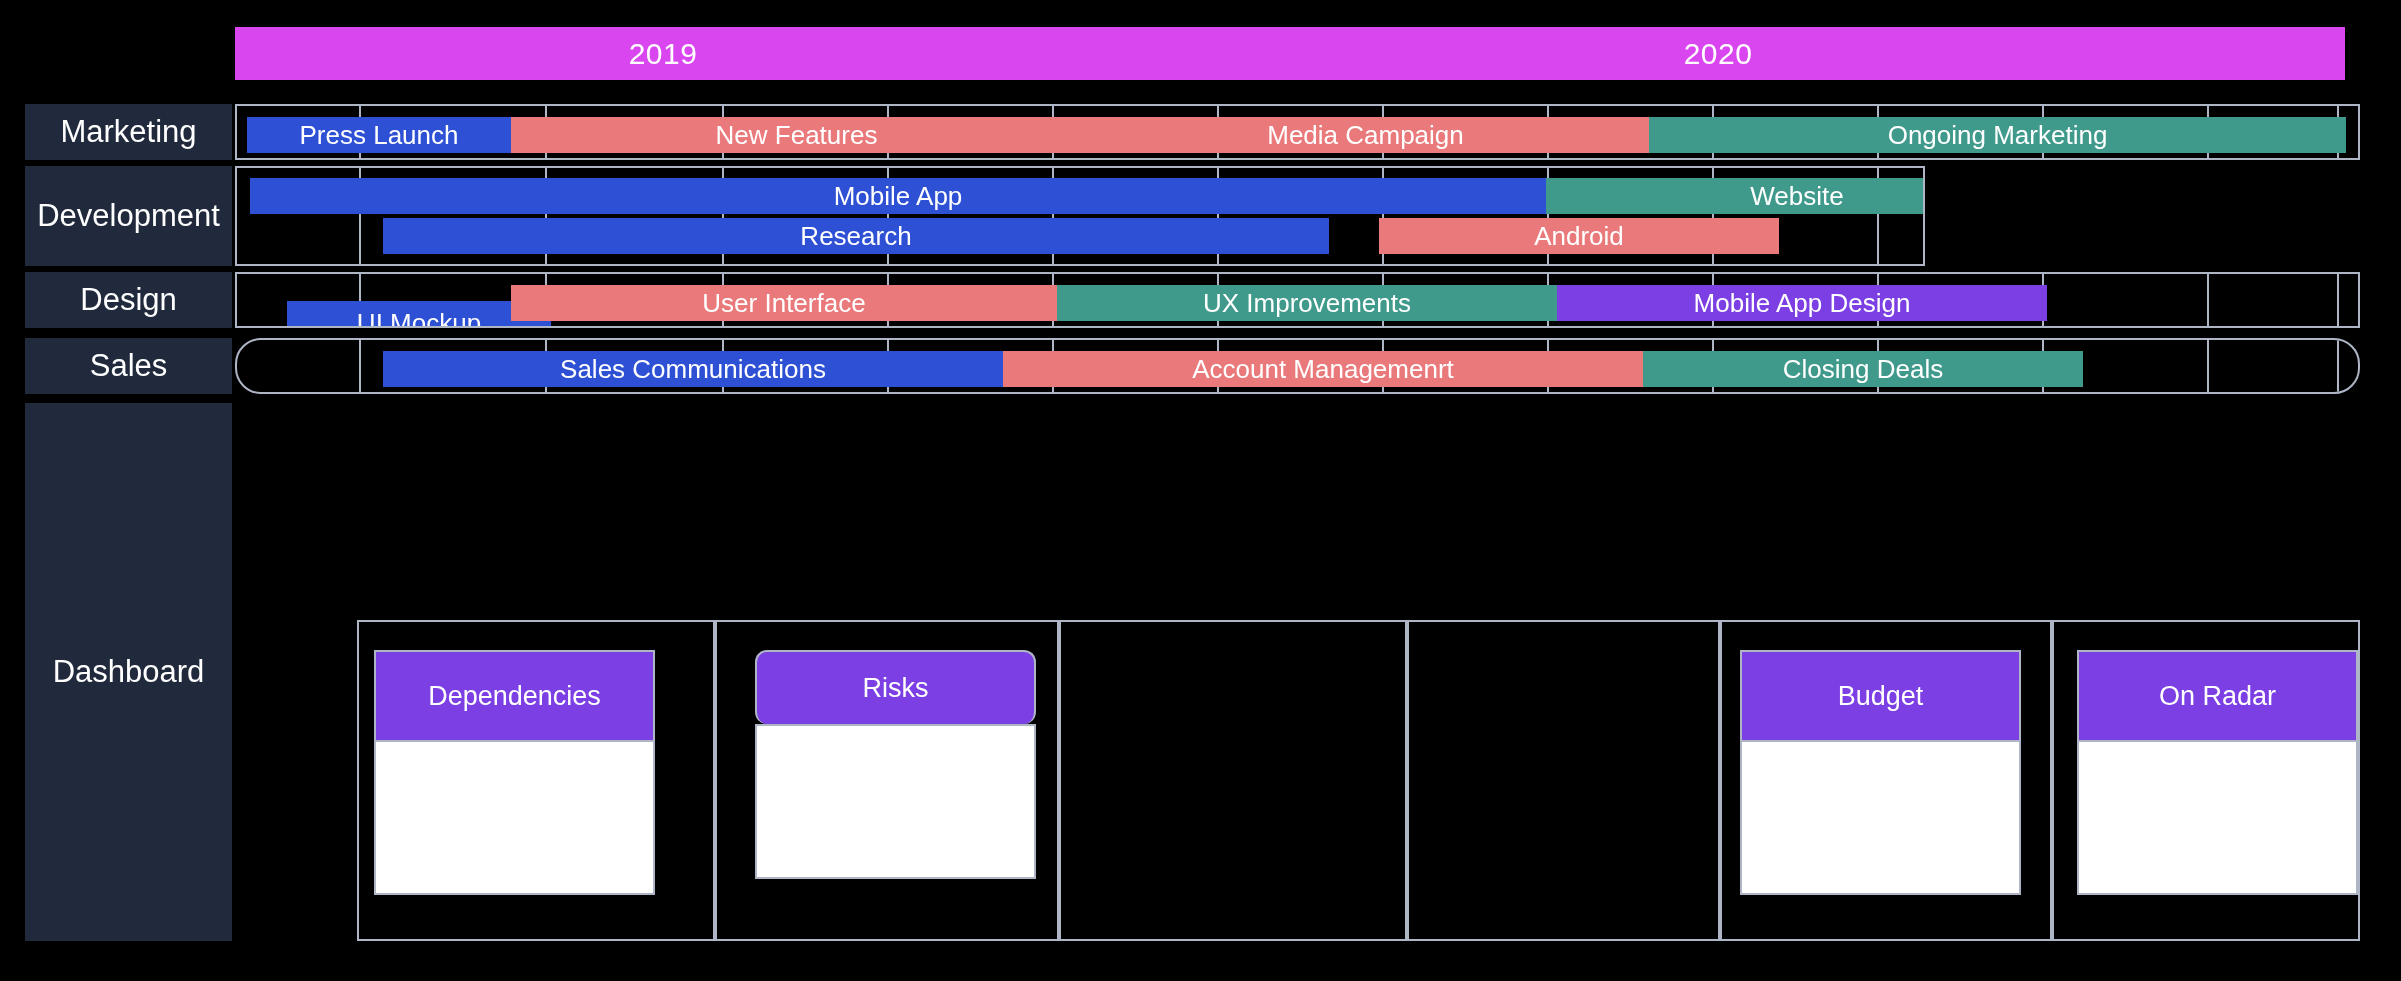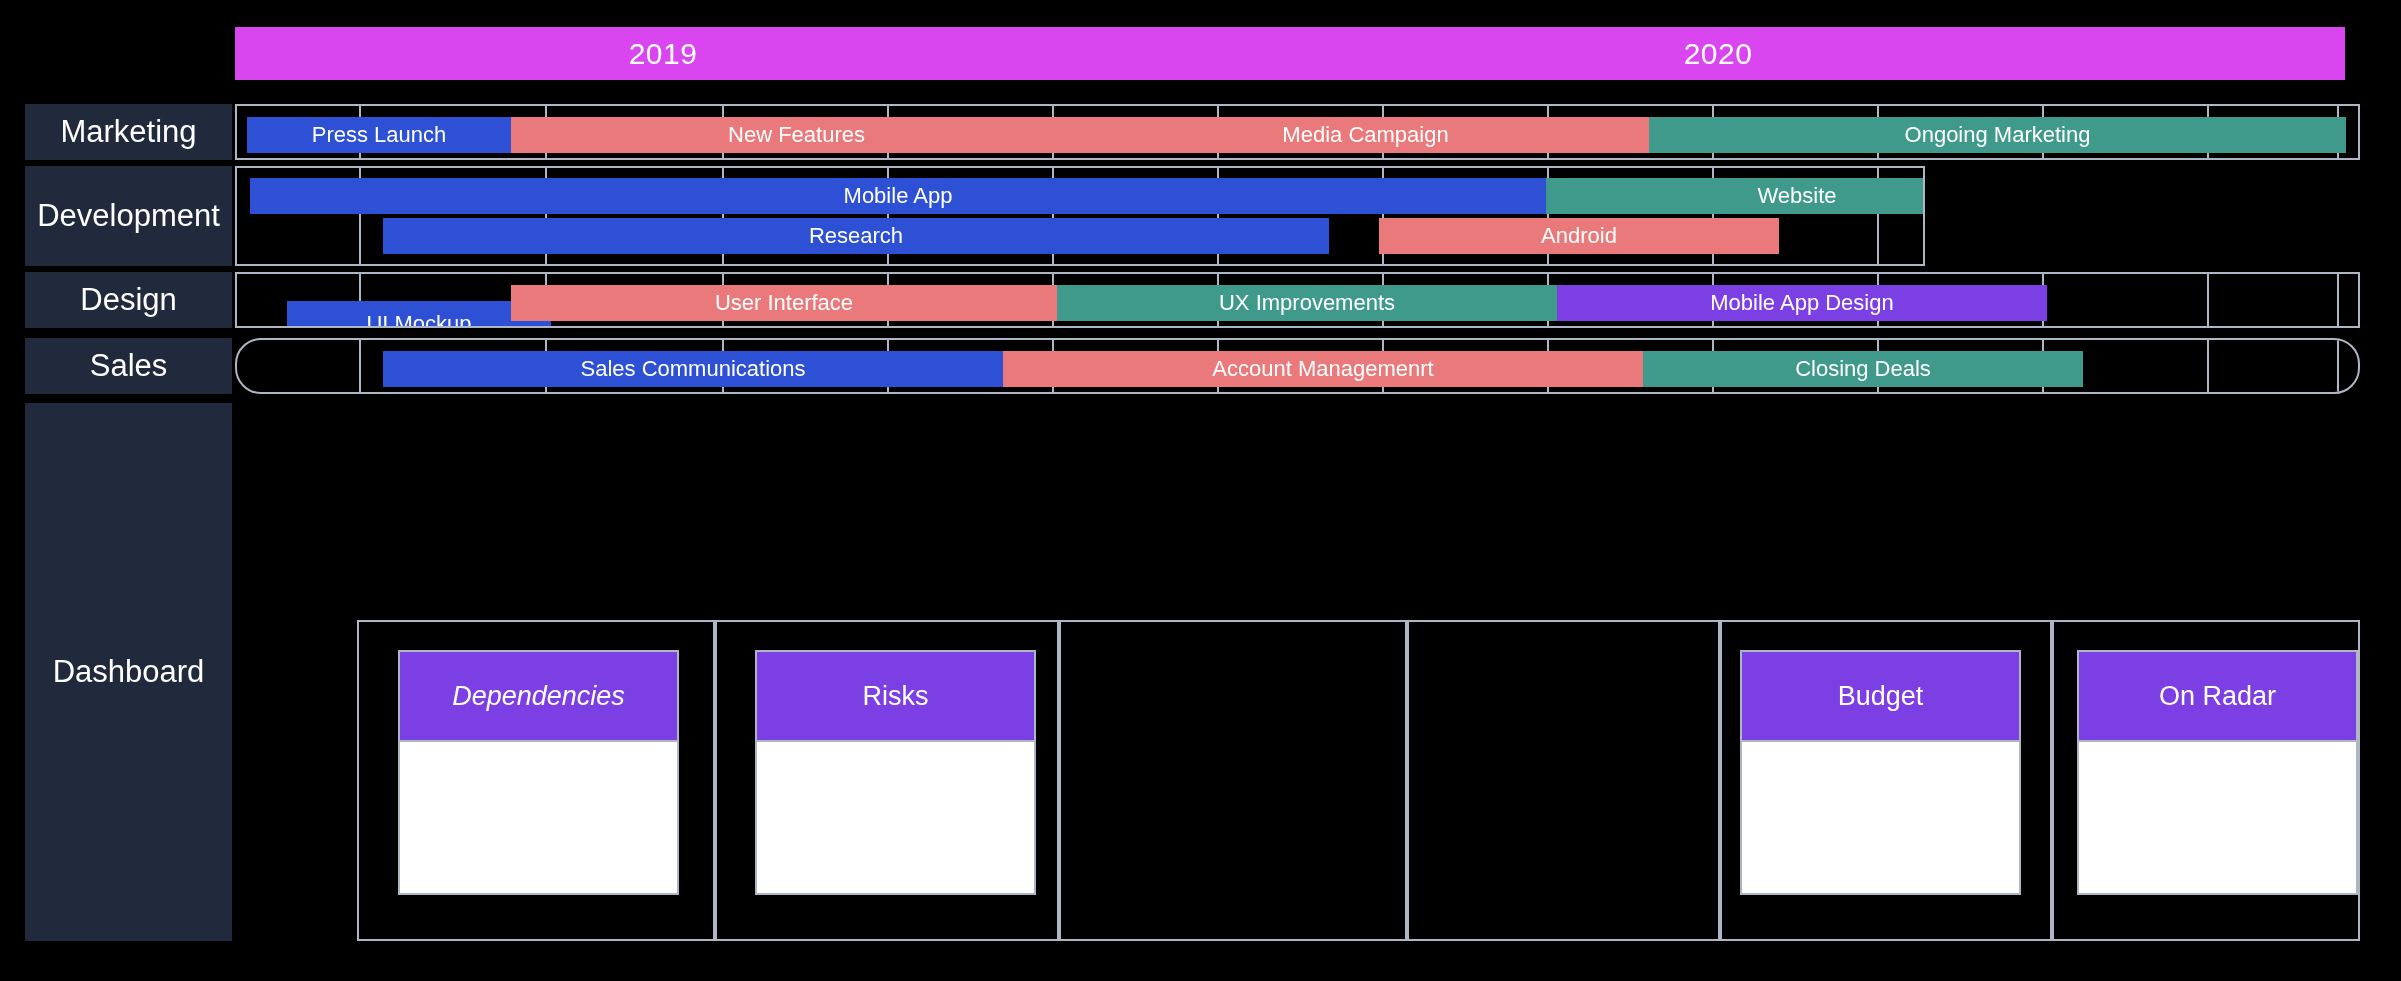--- a/index.html
+++ b/index.html
@@ -51,21 +51,21 @@
     width:2px;
     background:#aeb6c6;
   }
 
   
   .bar{
     position:absolute;
     display:flex;
     align-items:center;
     justify-content:center;
-    font-size:22px;
+    font-size:26px;
     color:#ffffff;
     white-space:nowrap;
     overflow:hidden;
   }
   .bar.blue  {background:#2d50d4;}
   .bar.salmon{background:#e9797a;}
   .bar.teal  {background:#409a8c;}
   .bar.purple{background:#7b3fe4;}
 
   
@@ -241,29 +241,29 @@
     <span>Dashboard</span>
   </div>
 
   <div class="dashcell" style="left:357px;top:620px;width:358px;height:321px;"></div>
   <div class="dashcell" style="left:715px;top:620px;width:344px;height:321px;"></div>
   <div class="dashcell" style="left:1059px;top:620px;width:348px;height:321px;"></div>
   <div class="dashcell" style="left:1407px;top:620px;width:313px;height:321px;"></div>
   <div class="dashcell" style="left:1720px;top:620px;width:332px;height:321px;"></div>
   <div class="dashcell" style="left:2052px;top:620px;width:308px;height:321px;"></div>
 
-  <div class="card" style="left:398px;top:650px;width:281px;height:245px;font-style:italic;">
+  <div class="card" style="left:374px;top:650px;width:281px;height:245px;">
     <div class="card-head" style="height:90px;">
       <span>Dependencies</span>
     </div>
     <div class="card-body" style="height:155px;"></div>
   </div>
 
   <div class="card" style="left:755px;top:650px;width:281px;height:245px;">
-    <div class="card-head" style="height:90px;">
+    <div class="card-head" style="height:74px;border-radius:12px;">
       <span>Risks</span>
     </div>
     <div class="card-body" style="height:155px;"></div>
   </div>
 
 
 
   <div class="card" style="left:1740px;top:650px;width:281px;height:245px;">
     <div class="card-head" style="height:90px;">
       <span>Budget</span>

